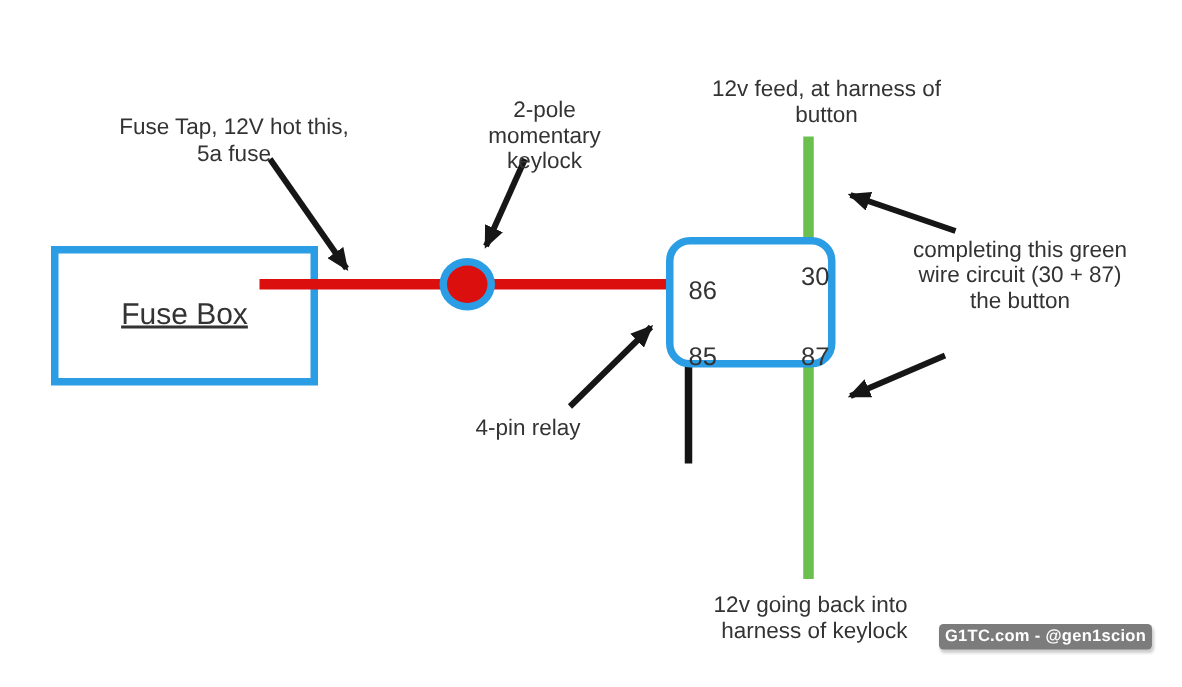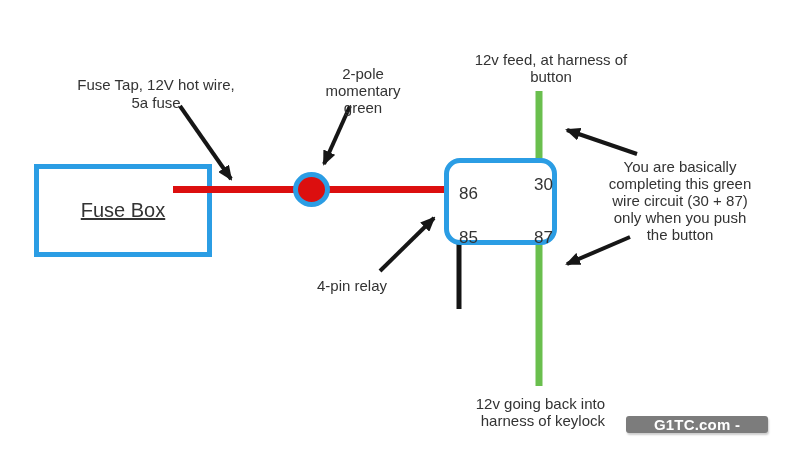--- a/index.html
+++ b/index.html
@@ -41,21 +41,21 @@
   .lbl-fusetap{left:66px;top:76px;width:180px;line-height:18px;}
   .lbl-switch{left:303px;top:65px;width:120px;}
   .lbl-feed{left:462px;top:51px;width:178px;}
   .lbl-note{left:596px;top:158px;width:168px;}
   .lbl-relay{left:317px;top:277px;text-align:left;white-space:nowrap;}
   .lbl-chassis{left:422px;top:316px;width:66px;}
   .lbl-back{left:470px;top:395px;width:135px;text-align:right;}
   .watermark{
     position:absolute;left:626px;top:416px;width:142px;height:17px;z-index:6;
     background:#7c7c7c;border-radius:3px;box-shadow:1px 2px 2px rgba(0,0,0,0.2);
-    color:#ffffff;font-size:15px;font-weight:bold;line-height:17px;text-align:center;
+    color:#ffffff;font-size:11px;font-weight:bold;line-height:17px;text-align:center;
     letter-spacing:0.2px;
   }
 </style>
 </head>
 <body>
 
 <div class="stage">
 
   <svg class="wires" width="788" height="458" viewBox="0 0 788 458">
     <defs>
@@ -81,39 +81,37 @@
   <div class="switch-dot"></div>
 
   <div class="relay">
     <span class="pin pin-86">86</span>
     <span class="pin pin-30">30</span>
     <span class="pin pin-85">85</span>
     <span class="pin pin-87">87</span>
   </div>
 
   <div class="lbl lbl-fusetap">
-    <span>Fuse Tap, 12V hot wire,</span>
+    <span>Fuse Tap, 12V hot this,</span>
     <span>5a fuse</span>
   </div>
 
   <div class="lbl lbl-switch">
     <span>2-pole momentary</span>
-    <span>green</span>
+    <span>keylock</span>
   </div>
 
   <div class="lbl lbl-feed">
     <span>12v feed, at harness of</span>
     <span>button</span>
   </div>
 
   <div class="lbl lbl-note">
-    <span>You are basically</span>
     <span>completing this green</span>
     <span>wire circuit (30 + 87)</span>
-    <span>only when you push</span>
     <span>the button</span>
   </div>
 
   <div class="lbl lbl-relay">4-pin relay</div>
 
 
   <div class="lbl lbl-back">
     <span>12v going back into</span>
     <span>harness of keylock</span>
   </div>

